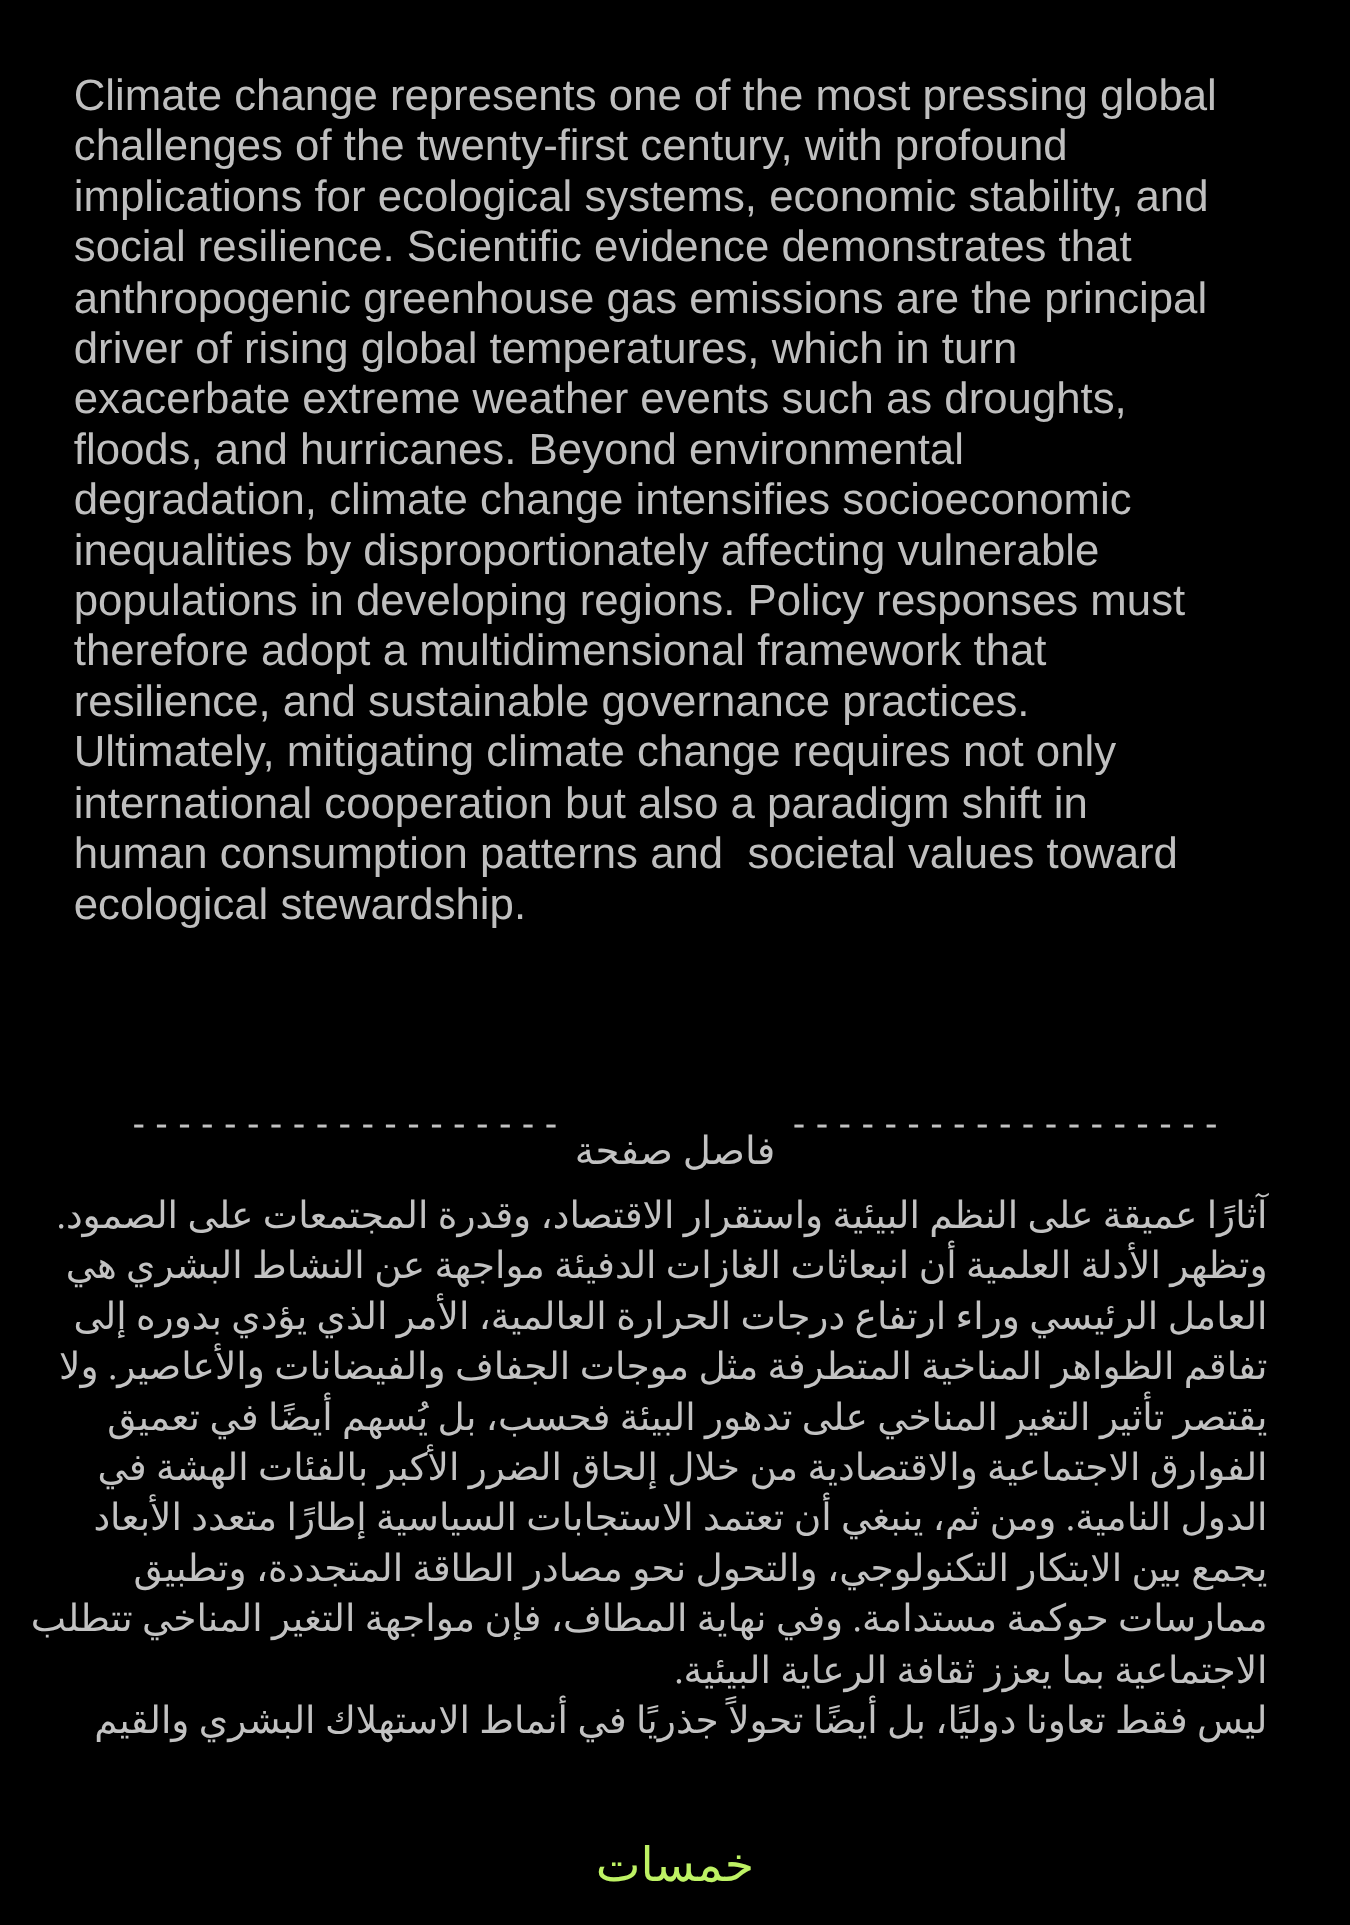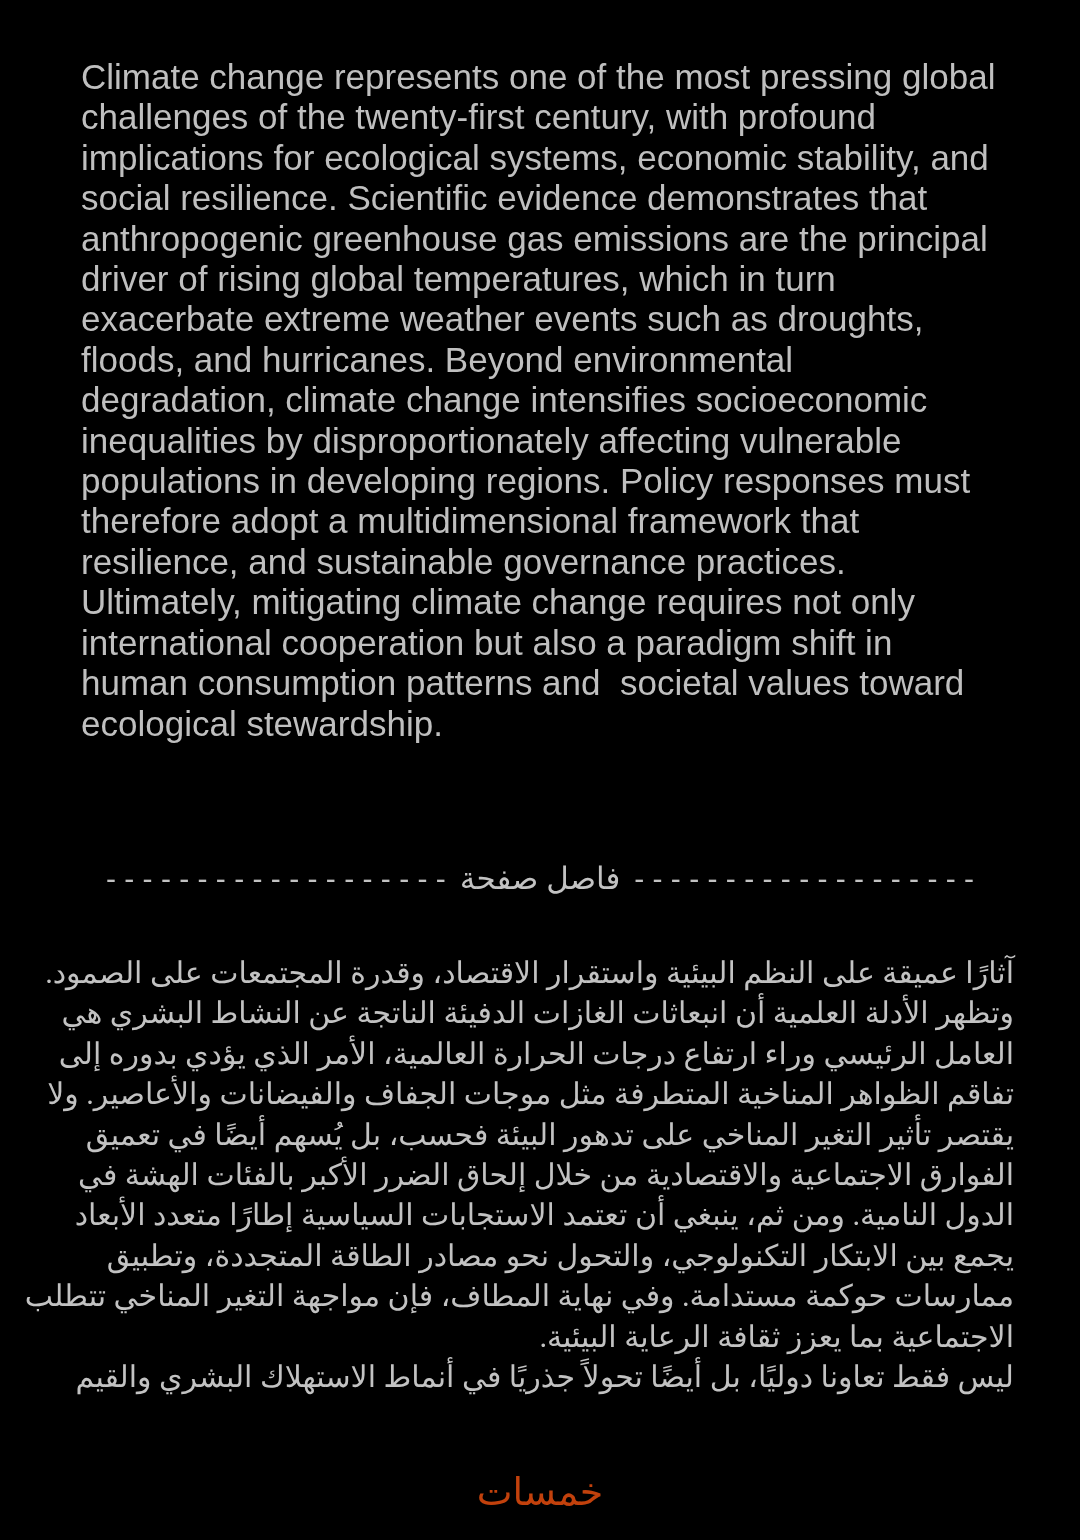--- a/index.html
+++ b/index.html
@@ -11,21 +11,21 @@
     position: relative;
     width: 1080px;
     height: 1540px;
     background: #000000;
     overflow: hidden;
     font-family: "Liberation Sans", sans-serif;
   }
   
   .en-paragraph {
     position: absolute;
-    left: 81px;
+    left: 59px;
     top: 57px;
     width: 950px;
     color: #bfbfbf;
     font-family: "Liberation Sans", sans-serif;
     font-size: 35px;
     line-height: 40.4px;
     letter-spacing: 0px;
   }
   .en-paragraph .line {
     white-space: pre;
@@ -45,20 +45,21 @@
   .separator .dashes {
     font-family: "Liberation Sans", sans-serif;
     font-size: 30px;
     white-space: pre;
   }
   .separator .label {
     font-family: "Liberation Serif", "DejaVu Serif", serif;
     font-size: 31px;
     direction: rtl;
     white-space: pre;
+    margin-top: 42px;
   }
   
   .ar-paragraph {
     position: absolute;
     top: 953px;
     right: 66px;
     width: 952px;
     direction: rtl;
     text-align: right;
     color: #c2c2c2;
@@ -70,21 +71,21 @@
     white-space: pre;
   }
   
   .watermark {
     position: absolute;
     top: 1470px;
     left: 0;
     width: 100%;
     text-align: center;
     direction: rtl;
-    color: #c2410c;
+    color: #bef264;
     font-family: "Liberation Sans", "DejaVu Sans", sans-serif;
     font-size: 38px;
   }
 </style>
 </head>
 <body>
 
 <div class="page">
 
   <div class="en-paragraph">
@@ -108,21 +109,21 @@
     </div>
 
   <div class="separator">
     <span class="dashes">- - - - - - - - - - - - - - - - - - -</span>
     <span class="label">فاصل صفحة</span>
     <span class="dashes">- - - - - - - - - - - - - - - - - - -</span>
   </div>
 
   <div class="ar-paragraph">
       <div class="line">آثارًا عميقة على النظم البيئية واستقرار الاقتصاد، وقدرة المجتمعات على الصمود.</div>
-      <div class="line">وتظهر الأدلة العلمية أن انبعاثات الغازات الدفيئة الناتجة عن النشاط البشري هي</div>
+      <div class="line">وتظهر الأدلة العلمية أن انبعاثات الغازات الدفيئة مواجهة عن النشاط البشري هي</div>
       <div class="line">العامل الرئيسي وراء ارتفاع درجات الحرارة العالمية، الأمر الذي يؤدي بدوره إلى</div>
       <div class="line">تفاقم الظواهر المناخية المتطرفة مثل موجات الجفاف والفيضانات والأعاصير. ولا</div>
       <div class="line">يقتصر تأثير التغير المناخي على تدهور البيئة فحسب، بل يُسهم أيضًا في تعميق</div>
       <div class="line">الفوارق الاجتماعية والاقتصادية من خلال إلحاق الضرر الأكبر بالفئات الهشة في</div>
       <div class="line">الدول النامية. ومن ثم، ينبغي أن تعتمد الاستجابات السياسية إطارًا متعدد الأبعاد</div>
       <div class="line">يجمع بين الابتكار التكنولوجي، والتحول نحو مصادر الطاقة المتجددة، وتطبيق</div>
       <div class="line">ممارسات حوكمة مستدامة. وفي نهاية المطاف، فإن مواجهة التغير المناخي تتطلب</div>
       <div class="line">الاجتماعية بما يعزز ثقافة الرعاية البيئية.</div>
       <div class="line">ليس فقط تعاونا دوليًا، بل أيضًا تحولاً جذريًا في أنماط الاستهلاك البشري والقيم</div>
     </div>

